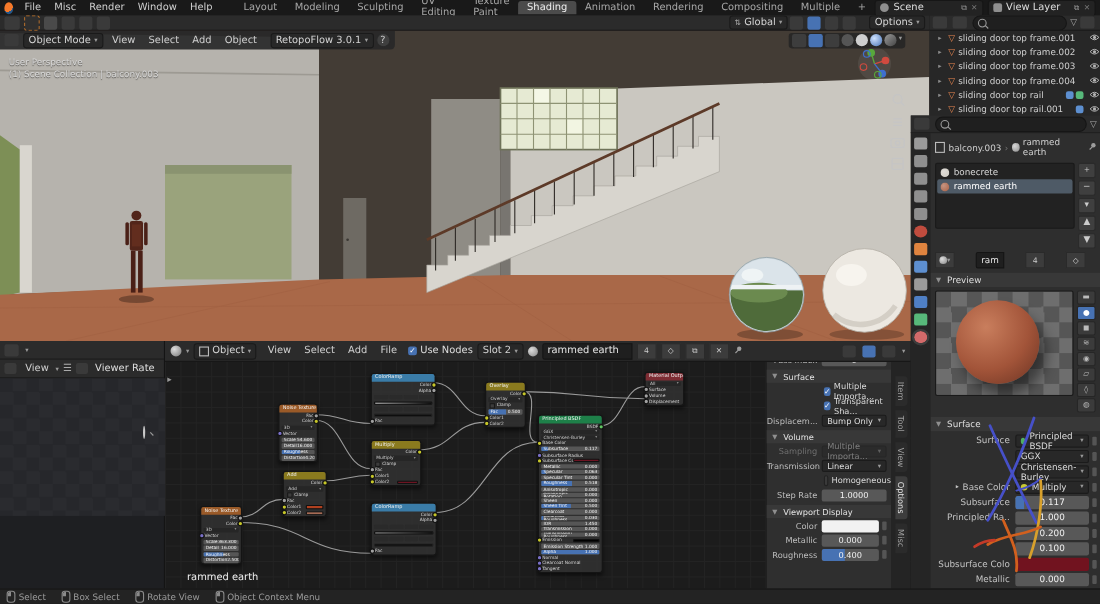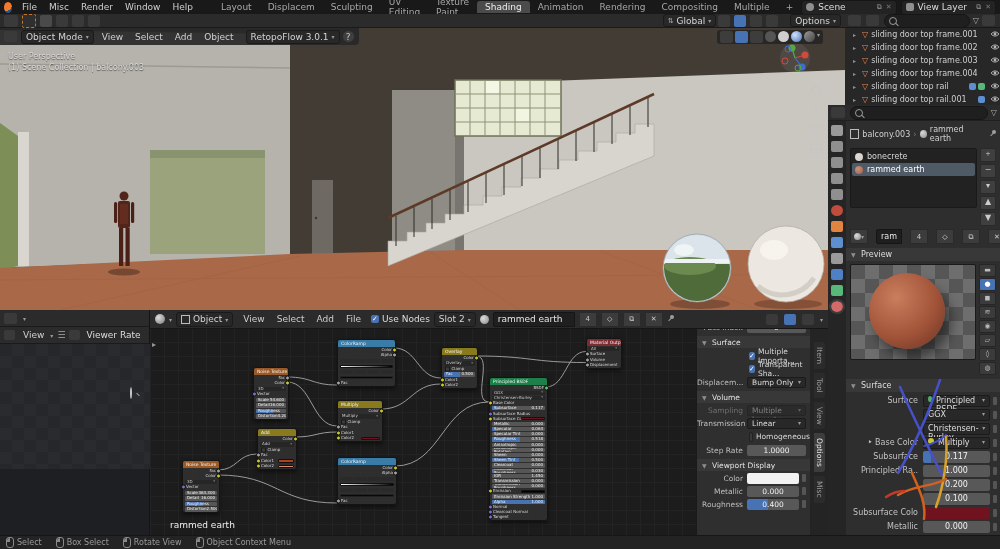--- a/index.html
+++ b/index.html
@@ -43,32 +43,32 @@
   .pticon{width:12px;height:11px;border-radius:2px;}
   #pbody{position:absolute;left:18px;top:16px;right:0;bottom:0;overflow:hidden;font-size:8px;}
   .crumb{display:flex;align-items:center;gap:3px;padding:4px 4px 2px 4px;color:#d0d0d0;}
   .slotbox{display:flex;margin:3px 4px;gap:3px;}
   .slotlist{flex:1;background:#222;border:1px solid #1a1a1a;border-radius:2px;height:56px;padding:1px;}
   .slotrow{display:flex;align-items:center;gap:4px;height:13px;padding:0 3px;border-radius:2px;color:#d6d6d6;}
   .slotrow.sel{background:#4e5a66;color:#fff;}
   .dot{width:8px;height:8px;border-radius:50%;}
   .slotbtns{display:flex;flex-direction:column;gap:2px;}
   .sbtn{width:14px;height:12px;background:#3f3f3f;border:1px solid #2a2a2a;border-radius:2px;color:#ccc;font-size:8px;line-height:10px;text-align:center;}
-  .dbrow{display:flex;align-items:center;gap:8px;margin:2px 4px;}
+  .dbrow{display:flex;align-items:center;gap:19px;margin:2px 4px;}
   .dbname{flex:1;background:#1f1f1f;border:1px solid #151515;border-radius:2px 0 0 2px;height:13px;display:flex;align-items:center;padding:0 4px;color:#e6e6e6;}
   .mini{background:#3c3c3c;border:1px solid #2a2a2a;height:13px;min-width:12px;display:flex;align-items:center;justify-content:center;font-size:7px;color:#ccc;padding:0 2px;}
   .sechead{display:flex;align-items:center;gap:4px;background:#383838;height:13px;padding:0 5px;margin-top:4px;color:#dedede;}
   .sechead .tri{font-size:6px;}
   .prow{display:flex;align-items:center;height:13px;margin:1px 3px 1px 0;}
   .plab{width:72px;text-align:right;padding-right:5px;color:#c2c2c2;white-space:nowrap;overflow:hidden;}
   .pctl{flex:1;position:relative;height:12px;}
   .fieldg{position:absolute;inset:0;background:#585858;border-radius:2px;display:flex;align-items:center;justify-content:center;color:#f0f0f0;overflow:hidden;}
   .fill{position:absolute;left:0;top:0;bottom:0;background:#4772b3;border-radius:2px 0 0 2px;}
   .fval{position:relative;z-index:1;}
-  .pdrop{position:absolute;inset:0;background:#282828;border:1px solid #1b1b1b;border-radius:2px;display:flex;padding:0 4px;gap:4px;color:#ddd;box-sizing:border-box;}
+  .pdrop{position:absolute;inset:0;background:#282828;border:1px solid #1b1b1b;border-radius:2px;display:flex;align-items:center;padding:0 4px;gap:4px;color:#ddd;box-sizing:border-box;}
   .pdrop .car{margin-left:auto;font-size:6px;color:#999;}
   .adot{width:4px;height:8px;margin-left:3px;border-radius:1px;background:#555;}
   .prevwrap{display:flex;gap:3px;margin:3px 4px;}
   .prevbox{flex:1;height:94px;border:1px solid #1a1a1a;border-radius:2px;
     background:conic-gradient(#6e6e6e 25%,#565656 0 50%,#6e6e6e 0 75%,#565656 0) 0 0/28px 28px;position:relative;overflow:hidden;}
   .psphere{position:absolute;left:18px;top:8px;width:76px;height:76px;border-radius:50%;
     background:radial-gradient(circle at 36% 32%,#c97e5d,#a25439 55%,#6e3524 95%);box-shadow:6px 10px 12px rgba(0,0,0,.45);}
   .prevbtns{display:flex;flex-direction:column;gap:1px;}
   .pvb{width:15px;height:11px;background:#3b3b3b;border:1px solid #262626;border-radius:2px;color:#bbb;font-size:7px;line-height:10px;text-align:center;}
   .pvb.on{background:#4772b3;color:#fff;}
@@ -138,21 +138,21 @@
     <span style="width:11px;height:11px;margin:0 4px;border-radius:50%;background:radial-gradient(circle at 35% 35%,#f5792a 55%,#265787 56%);display:inline-block;"></span>
     <span class="f" id="tb-menus">
         <span class="mi">File</span>
         <span class="mi">Misc</span>
         <span class="mi">Render</span>
         <span class="mi">Window</span>
         <span class="mi">Help</span>
       </span>
     <span class="f" id="tb-tabs" style="margin-left:14px;">
         <span class="tab">Layout</span>
-        <span class="tab">Displacem</span>
+        <span class="tab">Modeling</span>
         <span class="tab">Sculpting</span>
         <span class="tab">UV Editing</span>
         <span class="tab">Texture Paint</span>
         <span class="tab act">Shading</span>
         <span class="tab">Animation</span>
         <span class="tab">Rendering</span>
         <span class="tab">Compositing</span>
         <span class="tab">Multiple</span>
       </span>
     <span class="tab">+</span>

